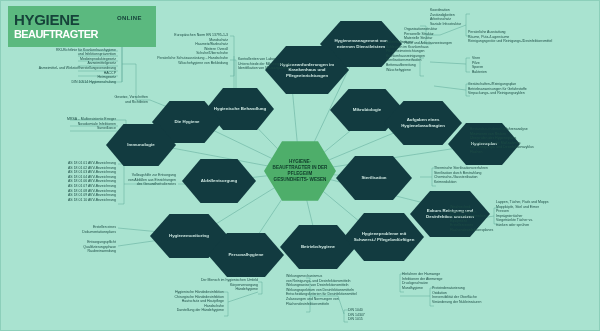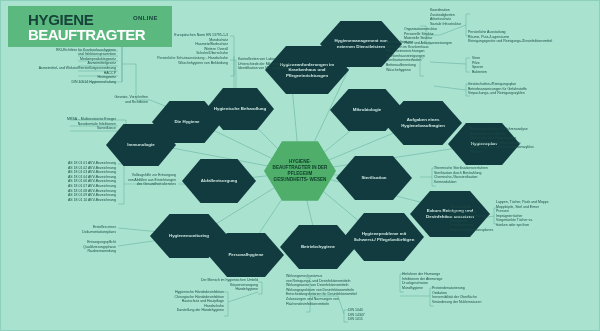--- a/index.html
+++ b/index.html
@@ -5,26 +5,26 @@
   html,body{margin:0;padding:0;}
   body{
     width:600px;height:331px;overflow:hidden;
     background:#a9e3d0;
     font-family:"Liberation Sans",sans-serif;
     position:relative;
   }
   #stage{position:absolute;inset:0;}
   svg#lines{position:absolute;left:0;top:0;width:600px;height:331px;}
   .logo{
-    position:absolute;left:8px;top:6px;width:164px;height:41px;
+    position:absolute;left:8px;top:6px;width:148px;height:41px;
     background:#5bb97f;display:flex;flex-direction:column;justify-content:center;
-    padding:2px 20px;box-sizing:border-box;
+    padding:2px 6px;box-sizing:border-box;
   }
   .logo .l1{font-size:15px;font-weight:bold;color:#16433a;letter-spacing:-.3px;line-height:15px;}
-  .logo .l2{font-size:15px;font-weight:bold;color:#ffffff;letter-spacing:-.6px;line-height:15px;}
+  .logo .l2{font-size:11px;font-weight:bold;color:#ffffff;letter-spacing:-.6px;line-height:15px;}
   .logo .badge{
     position:absolute;right:14px;top:9px;font-size:6px;font-weight:bold;
     color:#16433a;letter-spacing:.4px;
   }
   .hex{
     position:absolute;
     background:#123b40;
     clip-path:polygon(25% 2%,75% 2%,100% 50%,75% 98%,25% 98%,0% 50%);
     display:flex;align-items:center;justify-content:center;text-align:center;
     color:#cfe8e2;font-size:4.4px;line-height:5.6px;font-weight:bold;

